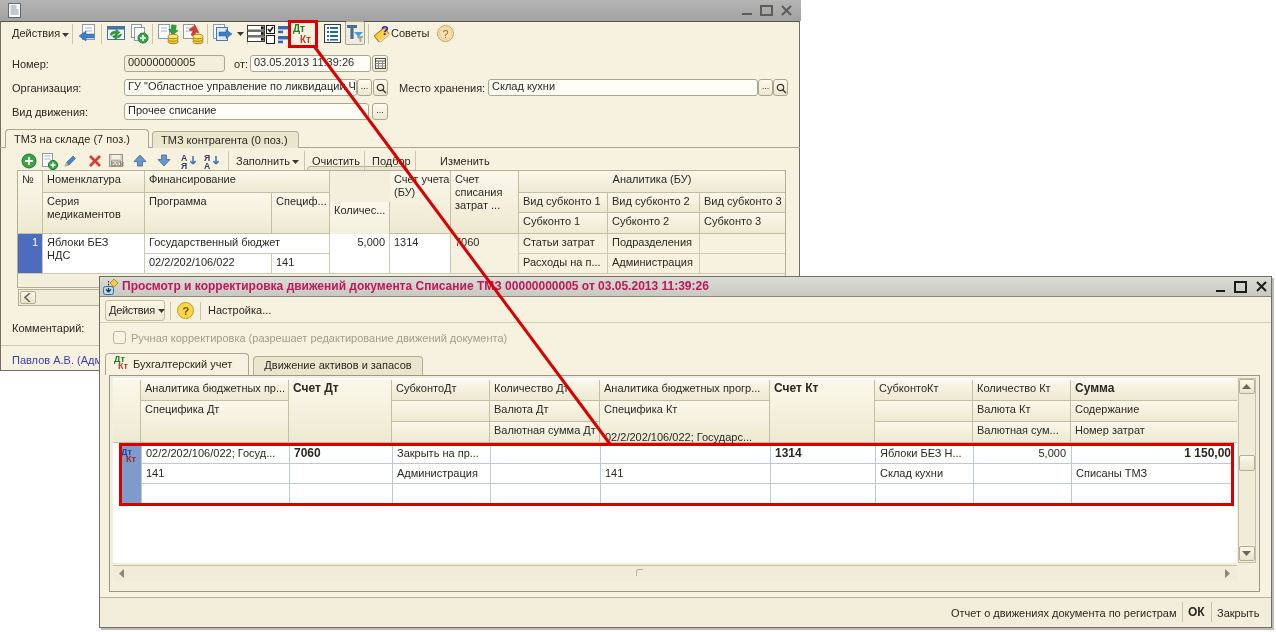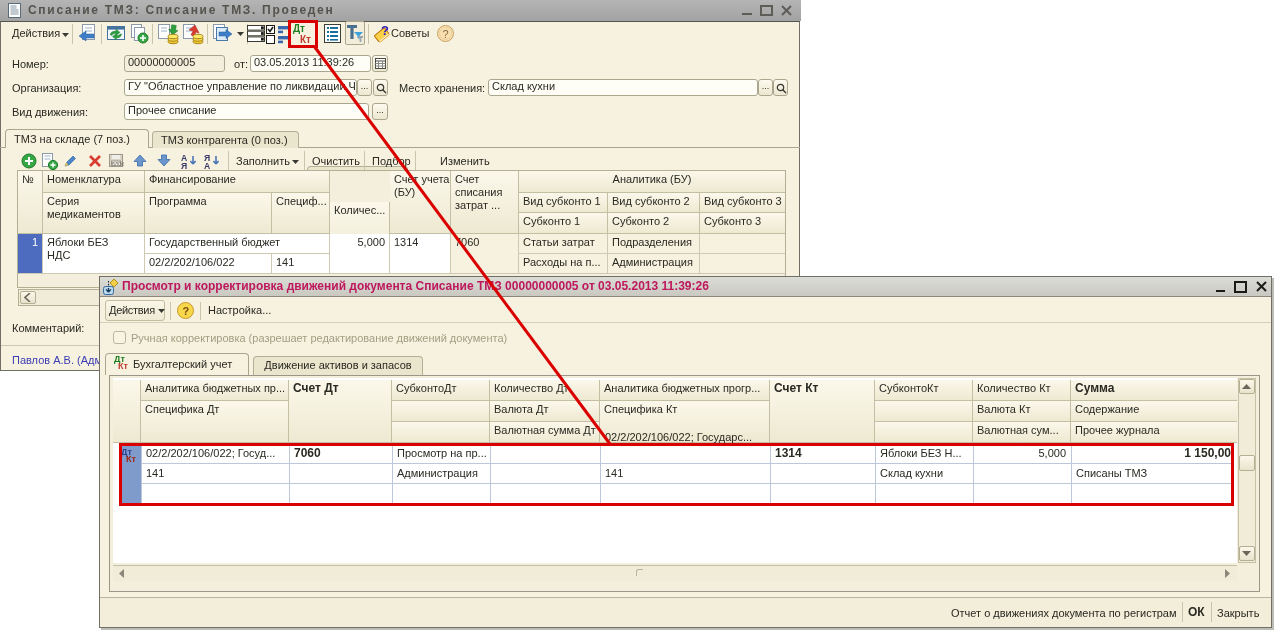--- a/index.html
+++ b/index.html
@@ -37,21 +37,20 @@
   <svg width="14" height="15" style="left:8px;top:3px;">
     <rect x="0.5" y="0.5" width="12" height="14" fill="#fdfdfd" stroke="#5a6b7a"></rect>
     <g stroke="#8596a5" stroke-width="1">
       <line x1="2.5" y1="3" x2="8.5" y2="3"></line>
         <line x1="2.5" y1="5" x2="8.5" y2="5"></line>
       <line x1="2.5" y1="7" x2="10.5" y2="7"></line>
         <line x1="2.5" y1="9" x2="10.5" y2="9"></line>
       <line x1="2.5" y1="11" x2="10.5" y2="11"></line>
     </g>
   </svg>
-  <div class="txt" style="left:28px;top:4px;font-size:12px;font-weight:bold;color:#54534d;letter-spacing:1.7px;">Списание ТМЗ: Списание ТМЗ. Проведен</div>
 
   <svg width="60" height="21" style="left:738px;top:0;">
     <g stroke="#5d5c57" stroke-width="2" fill="none">
       <line x1="4" y1="14" x2="14" y2="14"></line>
       <rect x="23" y="6" width="11" height="9"></rect>
       <line x1="44" y1="6" x2="53" y2="15"></line>
         <line x1="53" y1="6" x2="44" y2="15"></line>
     </g>
   </svg>
 
@@ -400,21 +399,21 @@
       <div class="c hdr" style="left:500px;top:124px;width:170px;height:42px;">Специфика Кт</div>
       <div class="c hdr" style="left:670px;top:103px;width:105px;height:63px;font-weight:bold;font-size:12px;">Счет Кт</div>
       <div class="c hdr" style="left:775px;top:103px;width:98px;height:21px;">СубконтоКт</div>
       <div class="c hdr" style="left:775px;top:124px;width:98px;height:21px;"></div>
       <div class="c hdr" style="left:775px;top:145px;width:98px;height:21px;"></div>
       <div class="c hdr" style="left:873px;top:103px;width:98px;height:21px;">Количество Кт</div>
       <div class="c hdr" style="left:873px;top:124px;width:98px;height:21px;">Валюта Кт</div>
       <div class="c hdr" style="left:873px;top:145px;width:98px;height:21px;">Валютная сум...</div>
       <div class="c hdr" style="left:971px;top:103px;width:166px;height:21px;border-right:none;font-weight:bold;font-size:12px;">Сумма</div>
       <div class="c hdr" style="left:971px;top:124px;width:166px;height:21px;border-right:none;">Содержание</div>
-      <div class="c hdr" style="left:971px;top:145px;width:166px;height:21px;border-right:none;">Прочее журнала</div>
+      <div class="c hdr" style="left:971px;top:145px;width:166px;height:21px;border-right:none;">Номер затрат</div>
 
       <div class="abs" style="left:41px;top:186px;width:1092px;height:1px;background:#bcc8da;"></div>
       <div class="abs" style="left:41px;top:206px;width:1092px;height:1px;background:#bcc8da;"></div>
       <div class="abs" style="left:41px;top:166px;width:1px;height:60px;background:#bcc8da;"></div>
       <div class="abs" style="left:189px;top:166px;width:1px;height:60px;background:#bcc8da;"></div>
       <div class="abs" style="left:292px;top:166px;width:1px;height:60px;background:#bcc8da;"></div>
       <div class="abs" style="left:390px;top:166px;width:1px;height:60px;background:#bcc8da;"></div>
       <div class="abs" style="left:500px;top:166px;width:1px;height:60px;background:#bcc8da;"></div>
       <div class="abs" style="left:670px;top:166px;width:1px;height:60px;background:#bcc8da;"></div>
       <div class="abs" style="left:775px;top:166px;width:1px;height:60px;background:#bcc8da;"></div>
@@ -422,21 +421,21 @@
       <div class="abs" style="left:971px;top:166px;width:1px;height:60px;background:#bcc8da;"></div>
 
       <div class="abs" style="left:19px;top:169px;width:22px;height:57px;background:#7e9bcb;">
         <span style="position:absolute;left:2px;top:1px;font-size:9px;font-weight:bold;color:#2a3e8e;">Дт</span>
         <span style="position:absolute;left:7px;top:8px;font-size:9px;font-weight:bold;color:#a02818;">Кт</span>
       </div>
 
       <div class="txt" style="left:46px;top:170px;">02/2/202/106/022; Госуд...</div>
       <div class="txt" style="left:46px;top:190px;">141</div>
       <div class="txt" style="left:194px;top:170px;font-weight:bold;font-size:12px;">7060</div>
-      <div class="txt" style="left:297px;top:170px;">Просмотр на пр...</div>
+      <div class="txt" style="left:297px;top:170px;">Закрыть на пр...</div>
       <div class="txt" style="left:297px;top:190px;">Администрация</div>
       <div class="txt" style="left:505px;top:154px;">02/2/202/106/022; Государс...</div>
       <div class="txt" style="left:505px;top:190px;">141</div>
       <div class="txt" style="left:675px;top:170px;font-weight:bold;font-size:12px;">1314</div>
       <div class="txt" style="left:780px;top:170px;">Яблоки БЕЗ Н...</div>
       <div class="txt" style="left:780px;top:190px;">Склад кухни</div>
       <div class="txt" style="left:873px;top:170px;width:93px;text-align:right;">5,000</div>
       <div class="txt" style="left:971px;top:170px;width:160px;text-align:right;font-weight:bold;font-size:12px;">1 150,00</div>
       <div class="txt" style="left:976px;top:190px;">Списаны ТМЗ</div>
     </div>

